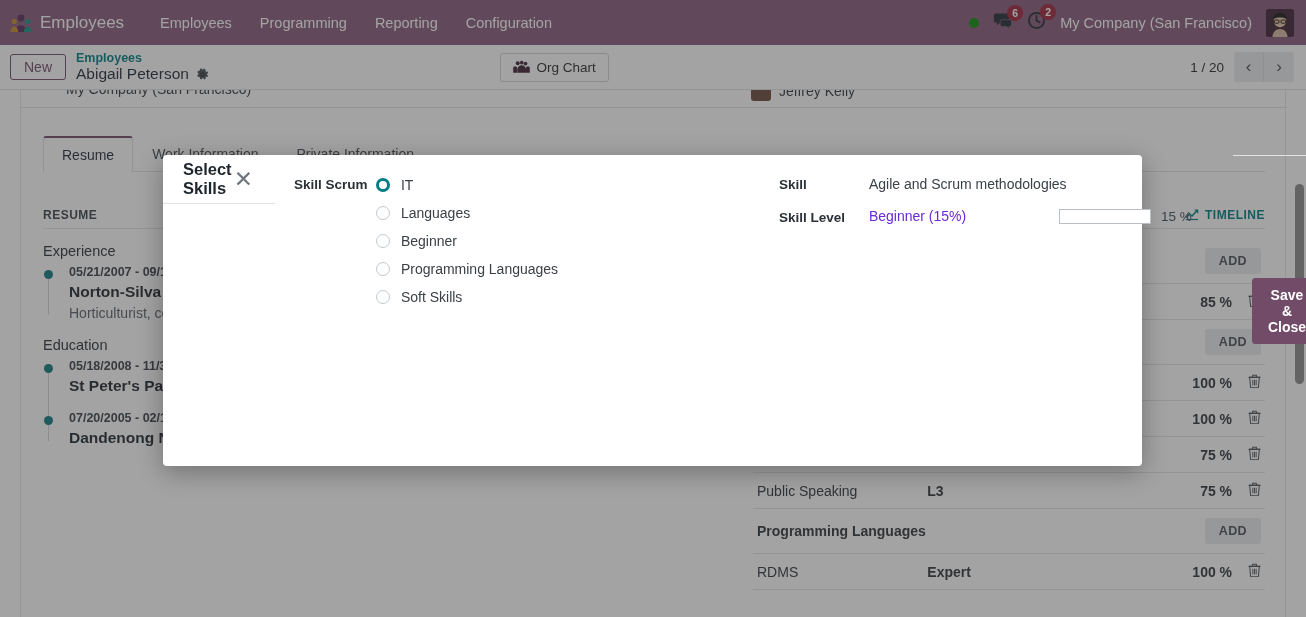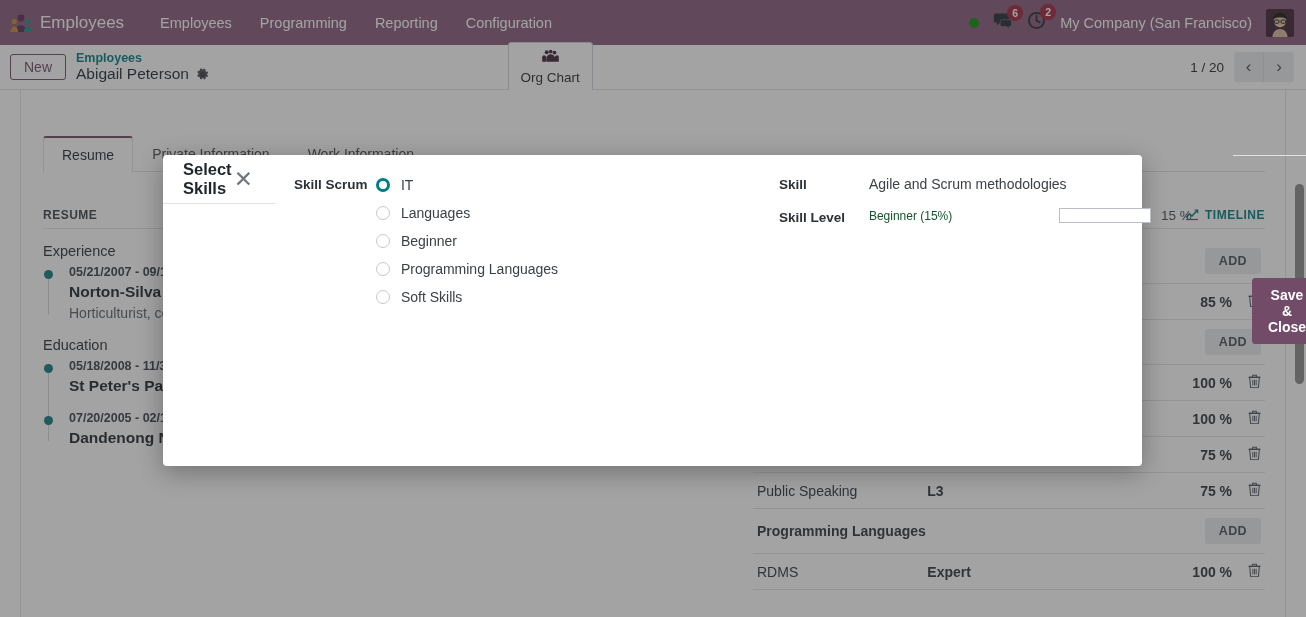--- a/index.html
+++ b/index.html
@@ -65,21 +65,21 @@
     margin-right: 10px;
   }
   .breadcrumb { display: flex; flex-direction: column; line-height: 1.12; }
   .bc-parent { color: #017e84; font-size: 12.5px; font-weight: 600; cursor: pointer; }
   .bc-current { color: #1f2937; font-size: 15.5px; display: flex; align-items: center; gap: 7px; }
   .gear-icon { width: 13px; height: 13px; display: inline-block; cursor: pointer; }
   .cp-center { margin: 0 auto; display: flex; align-items: center; }
   .btn-orgchart {
     border: 1px solid #ced4da; background: #fff; color: #2a2a2a;
     font-size: 13.5px; padding: 6px 12px; border-radius: 3px; cursor: pointer;
-    display: flex; align-items: center; gap: 7px; flex-direction: column;
+    display: flex; align-items: center; gap: 7px;
   }
   .orgchart-icon { width: 17px; height: 14px; display: block; }
   .pager { margin-left: auto; display: flex; align-items: center; gap: 0; }
   .pager-count { font-size: 13.5px; color: #2a2a2a; margin-right: 10px; white-space: nowrap; }
   .pager-btn {
     width: 30px; height: 30px; border: none; background: #e9ecef;
     color: #4b4b4b; font-size: 17px; cursor: pointer;
     display: flex; align-items: center; justify-content: center;
   }
   .pager-btn.prev { border-radius: 3px 0 0 3px; border-right: 1px solid #dcdfe2; }
@@ -229,21 +229,21 @@
     width: 14px; height: 14px; border-radius: 50%;
     border: 1px solid #c3c9ce; background: #fff;
     flex: 0 0 14px; position: relative;
   }
   .radio-opt.checked .radio-mark {
     border: 3.5px solid #017e84; background: #fff;
   }
   .radio-label { font-size: 14px; color: #3b4147; }
 
   .level-line { display: flex; align-items: center; }
-  .level-text { font-size: 12px; color: #14532d; width: 190px; }
+  .level-text { font-size: 14px; color: #6d28d9; width: 190px; }
   .prog-shell {
     width: 92px; height: 15px; border: 1px solid #b9bfc4; background: #fff;
     position: relative; overflow: hidden;
   }
   .prog-fill { height: 100%; background: #714b67; }
   .prog-pct { font-size: 13.5px; color: #3b4147; margin-left: 10px; white-space: nowrap; }
 
   .modal-footer {
     flex: 0 0 62px; border-top: 1px solid #e0e0e0;
     display: flex; align-items: center; gap: 8px; padding: 12px 19px;
@@ -352,25 +352,32 @@
       <div class="pager">
         <span class="pager-count">1 / 20</span>
         <button class="pager-btn prev">‹</button>
         <button class="pager-btn next">›</button>
       </div>
     </div>
 
     <div class="record-body">
       <div class="sheet">
 
+        <div class="cut-row">
+          <span class="cut-left">My Company (San Francisco)</span>
+          <span class="cut-right">
+            <span class="cut-avatar"></span>
+            <span>Jeffrey Kelly</span>
+          </span>
+        </div>
 
         <div class="tabs">
           <div class="tab active">Resume</div>
+          <div class="tab">Work Information</div>
           <div class="tab">Private Information</div>
-          <div class="tab">Work Information</div>
         </div>
 
         <div class="cols">
 
           <div class="col-left">
             <div class="section-title">RESUME</div>
 
             <div class="group-label">Experience</div>
             <div class="timeline">
               <div class="tl-item">

